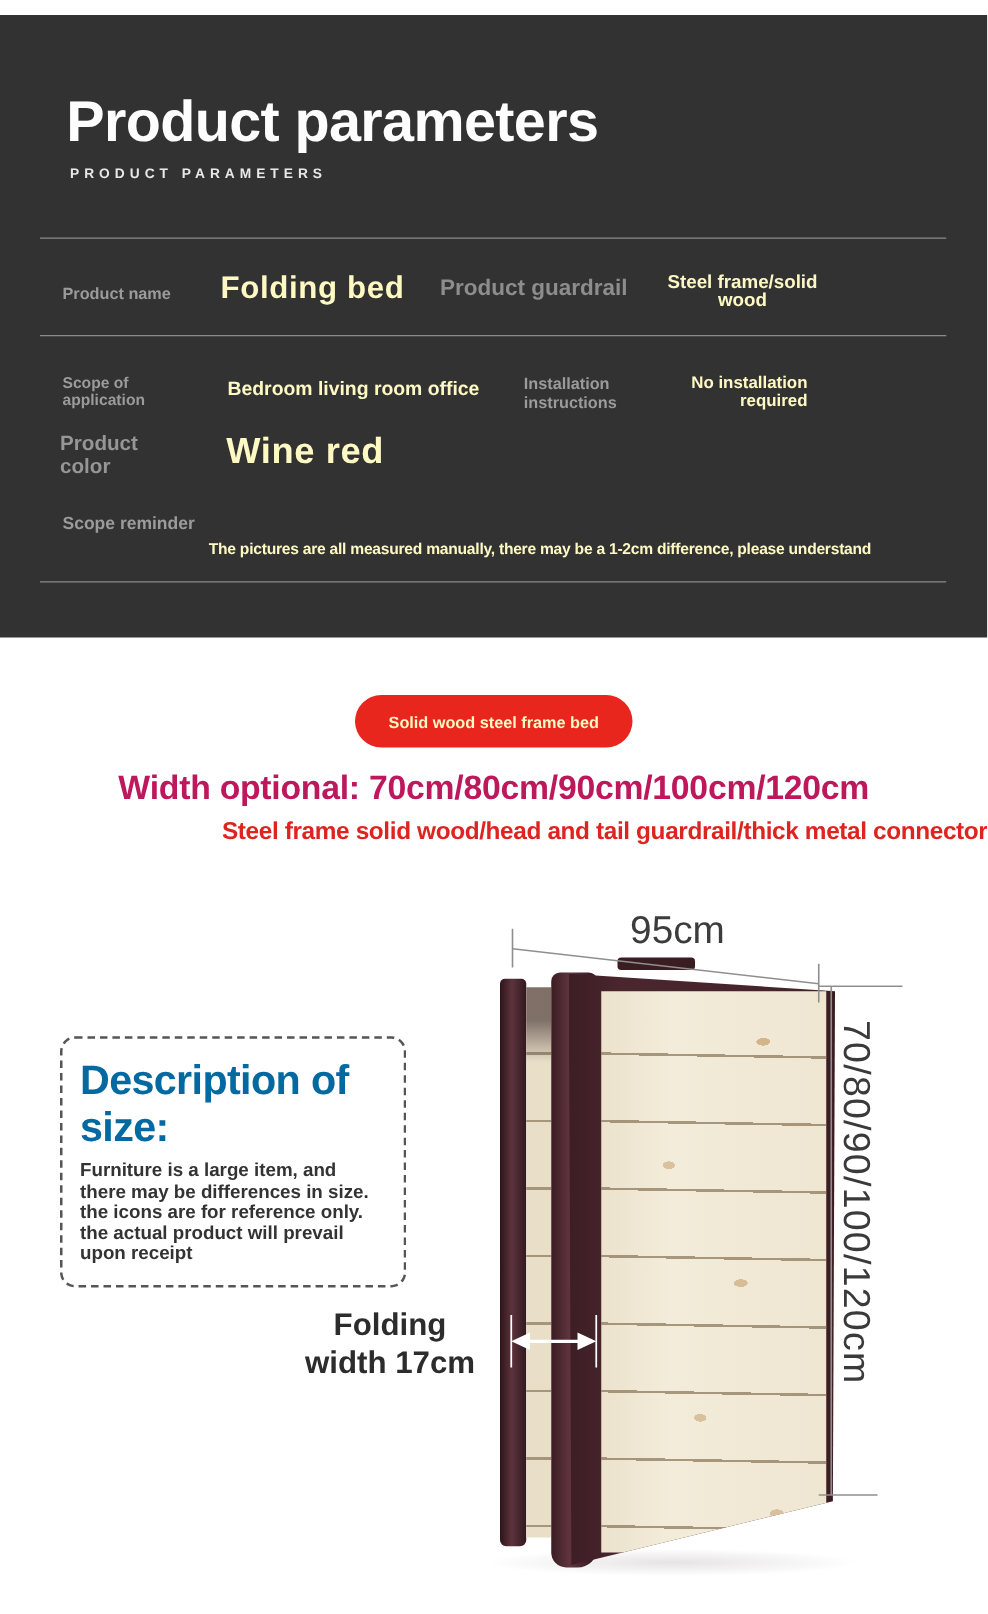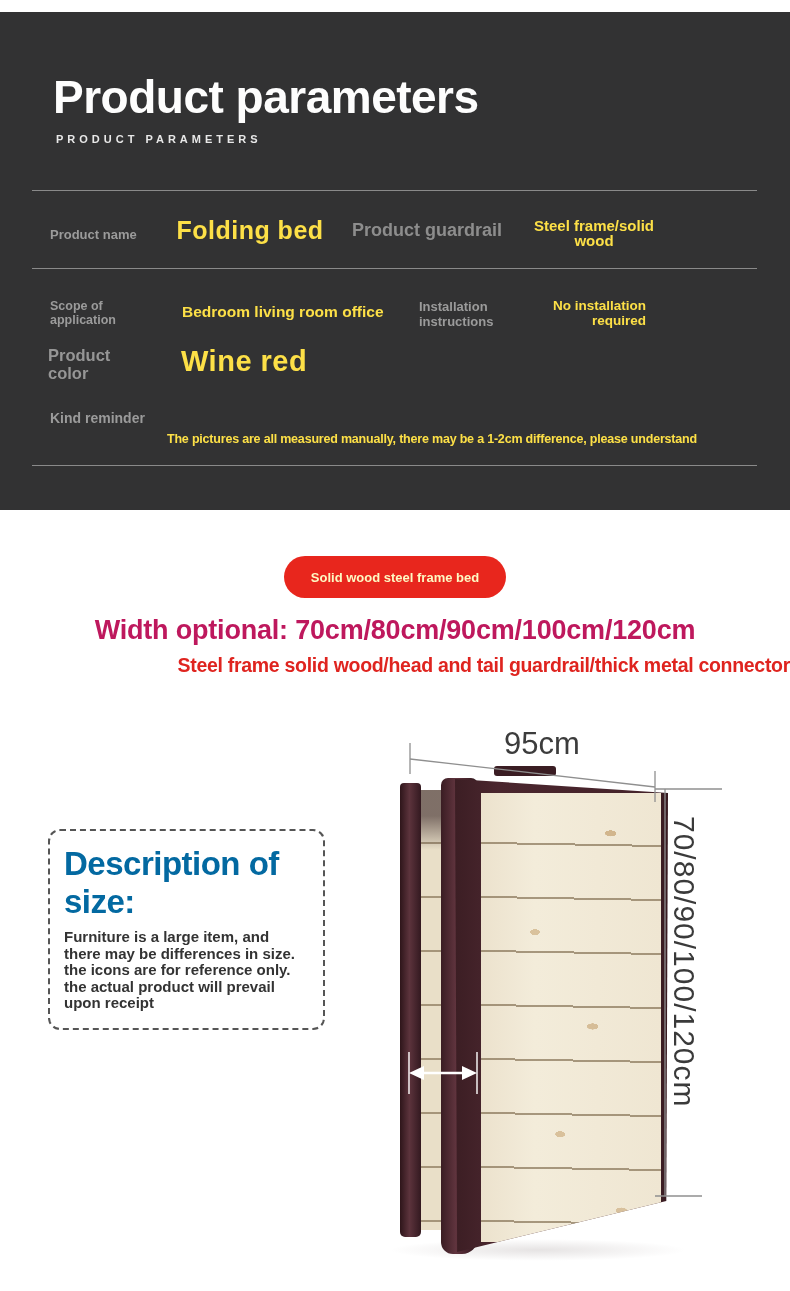--- a/index.html
+++ b/index.html
@@ -20,21 +20,21 @@
   }
   .dp-subtitle {
     position:absolute; left:56px; top:121px;
     font-size:11px; font-weight:600; letter-spacing:4px; color:#e8e8e8;
   }
   .dp-hr { position:absolute; left:32px; right:33px; height:1px; background:#9a9a9a; opacity:.85; }
   .hr1 { top:178px; } .hr2 { top:256px; } .hr3 { top:453px; }
 
   .cell { position:absolute; }
   .lbl   { color:#9b9b9b; font-weight:600; }
-  .val   { color:#fde047; font-weight:700; }
+  .val   { color:#fef9c3; font-weight:700; }
 
   .r1-label-a { left:50px; top:215px; font-size:13px; }
   .r1-value-a { left:150px; top:204px; width:200px; text-align:center; font-size:25px; letter-spacing:0.5px; }
   .r1-label-b { left:352px; top:208px; font-size:18px; color:#8d8d8d; font-weight:700; }
   .r1-value-b { left:528px; top:206px; width:132px; text-align:center; font-size:15px; line-height:15px; }
 
   .r2-label-a { left:50px; top:287px; font-size:12.5px; line-height:14px; }
   .r2-value-a { left:182px; top:291px; font-size:15.5px; }
   .r2-label-b { left:419px; top:287px; font-size:13px; line-height:15px; }
   .r2-value-b { left:540px; top:286px; width:106px; text-align:right; font-size:13.5px; line-height:15px; }
@@ -163,21 +163,21 @@
       <div>No installation</div>
       <div>required</div>
     </div>
 
     <div class="cell lbl r3-label">
       <div>Product</div>
       <div>color</div>
     </div>
     <div class="cell val r3-value">Wine red</div>
 
-    <div class="cell lbl r4-label">Kind reminder</div>
+    <div class="cell lbl r4-label">Scope reminder</div>
     <div class="cell val r4-value">The pictures are all measured manually, there may be a 1-2cm difference, please understand</div>
 
     <div class="dp-hr hr3"></div>
   </div>
 
   <div class="badge">Solid wood steel frame bed</div>
   <div class="width-heading">Width optional: 70cm/80cm/90cm/100cm/120cm</div>
   <div class="sub-heading">Steel frame solid wood/head and tail guardrail/thick metal connector</div>
 
   <div class="bed">
@@ -214,14 +214,18 @@
 
   <div class="desc-box">
     <div class="desc-title">Description of size:</div>
     <div class="desc-line">Furniture is a large item, and</div>
     <div class="desc-line">there may be differences in size.</div>
     <div class="desc-line">the icons are for reference only.</div>
     <div class="desc-line">the actual product will prevail</div>
     <div class="desc-line">upon receipt</div>
   </div>
 
+  <div class="fold-label">
+    <div>Folding</div>
+    <div>width 17cm</div>
+  </div>
 
 </div>
 
 </body></html>

